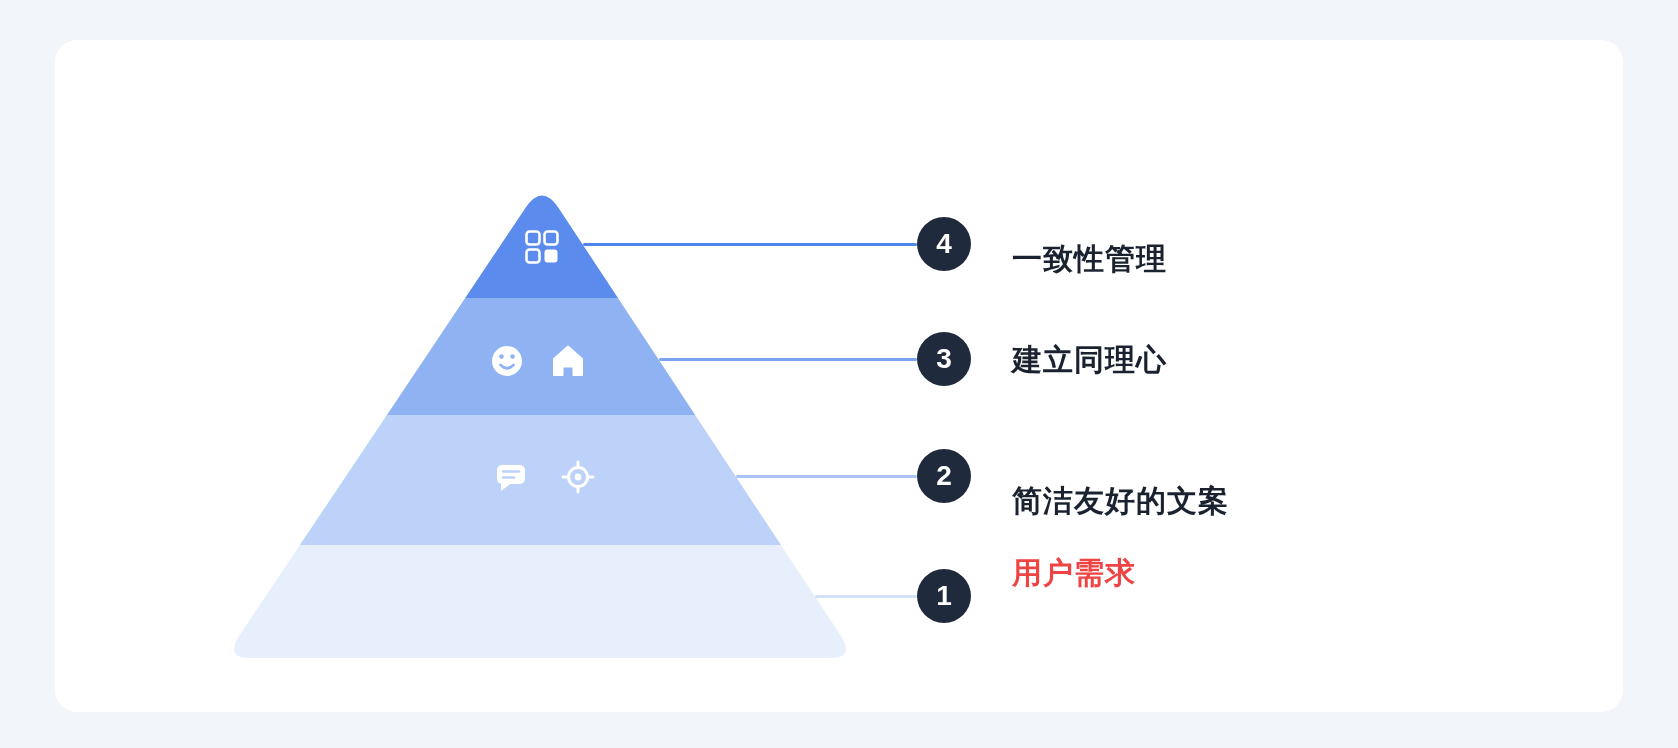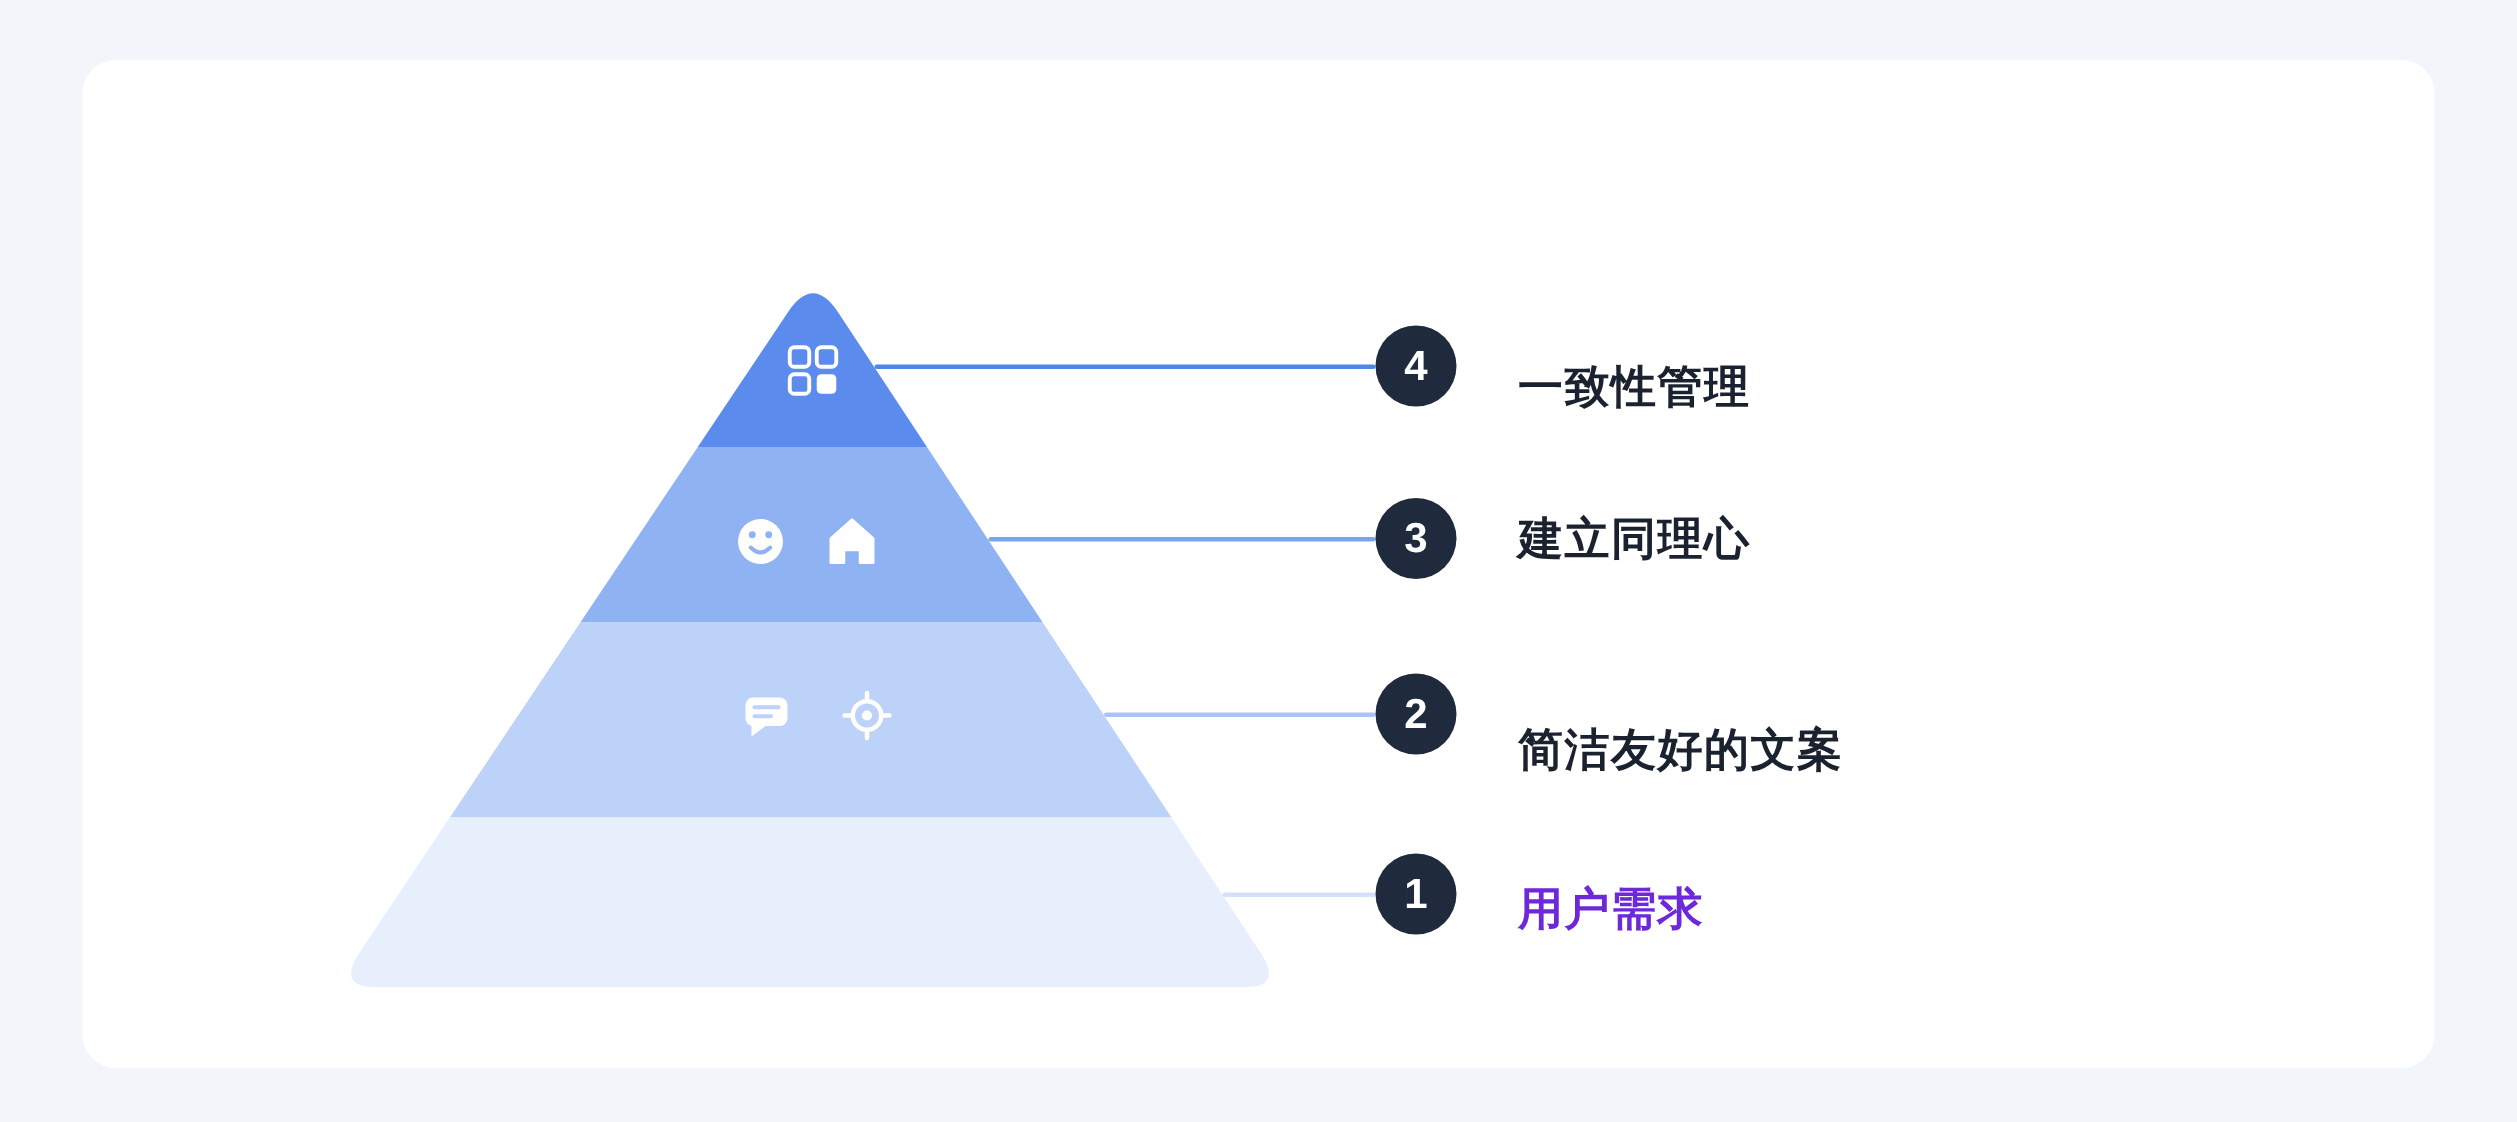--- a/index.html
+++ b/index.html
@@ -120,16 +120,16 @@
     <div class="connector" style="left: 681px; top: 435px; width: 181px; background-color: rgb(169, 196, 243);"></div>
     <div class="badge" style="left: 862px; top: 409px; background-color: rgb(31, 43, 60); color: rgb(255, 255, 255);">
         <span>2</span>
       </div>
     <div class="row-label" style="left: 957px; top: 444px; color: rgb(26, 34, 48);">简洁友好的文案</div>
 
     <div class="connector" style="left: 760px; top: 555px; width: 102px; background-color: rgb(211, 225, 250);"></div>
     <div class="badge" style="left: 862px; top: 529px; background-color: rgb(31, 43, 60); color: rgb(255, 255, 255);">
         <span>1</span>
       </div>
-    <div class="row-label" style="left: 957px; top: 550px; color: #6d28d9;">用户需求</div>
+    <div class="row-label" style="left: 957px; top: 516px; color: #ef4444;">用户需求</div>
 
   </div>
 </div>
 
 </body></html>

